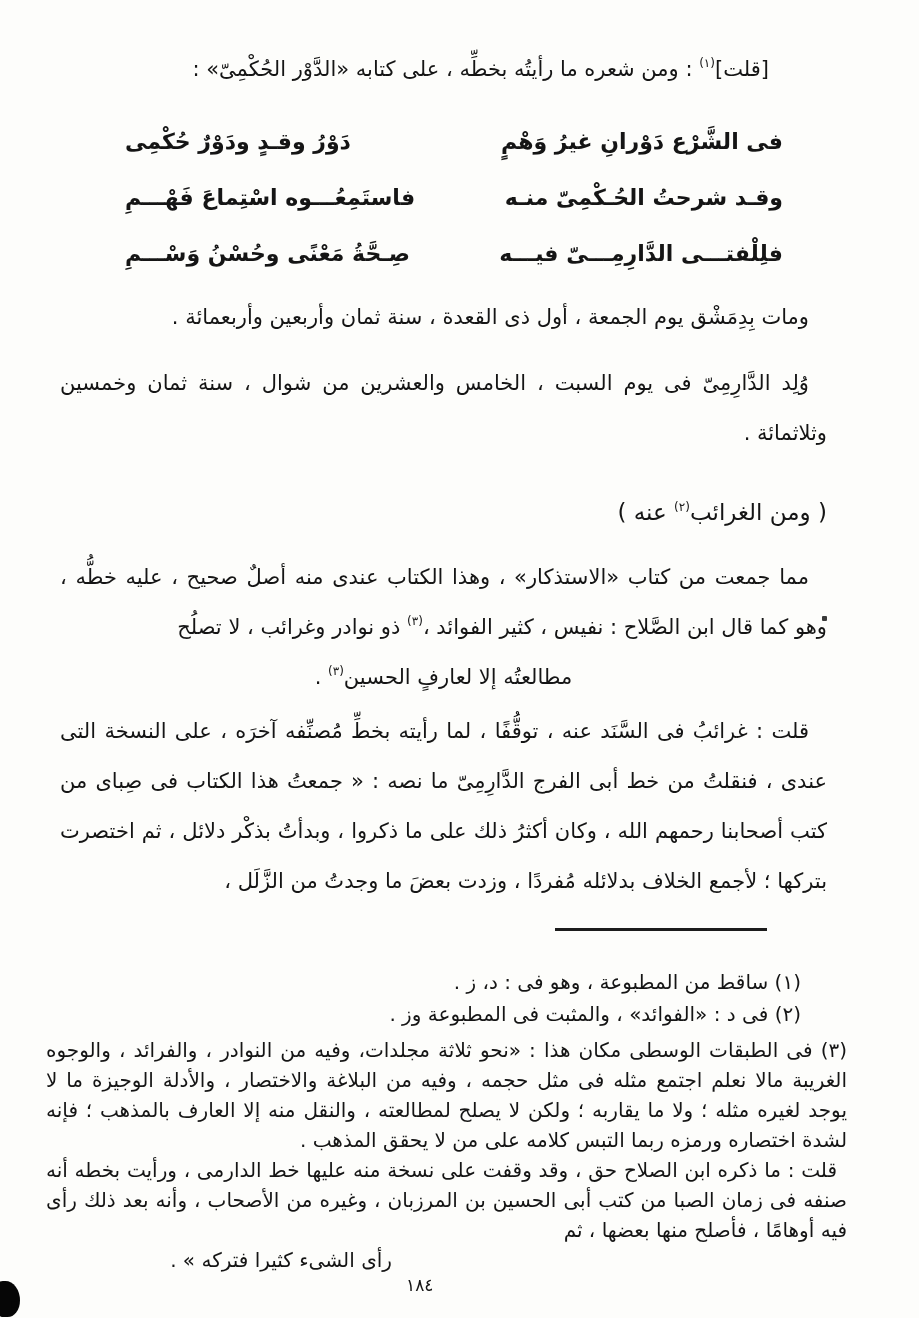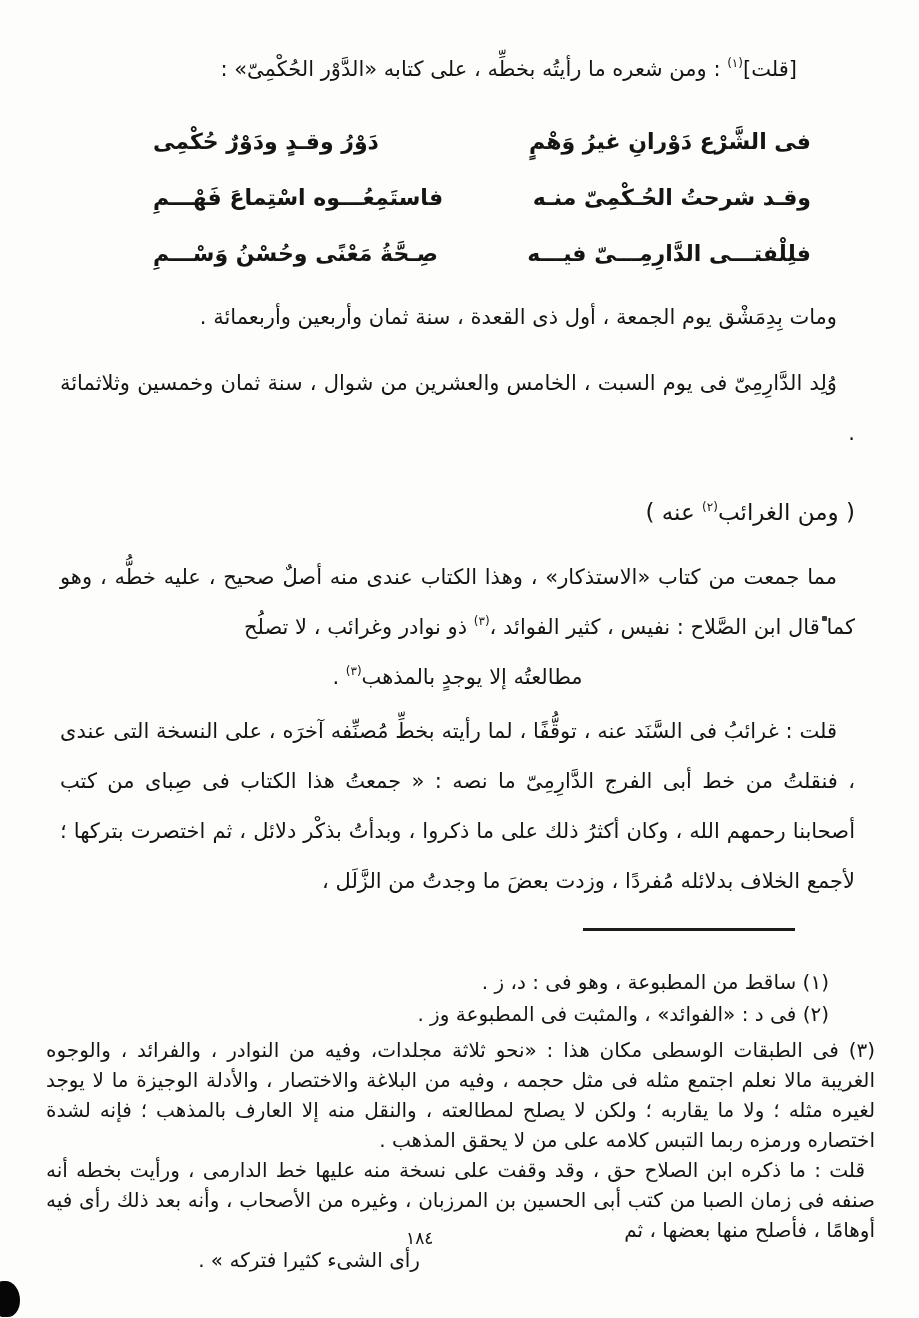--- a/index.html
+++ b/index.html
@@ -10,21 +10,21 @@
   .page {
     position: relative;
     width: 919px;
     height: 1318px;
     background: #fdfdfb;
     color: #151515;
     direction: rtl;
     overflow: hidden;
   }
   .content {
-    padding: 44px 64px 0 60px;
+    padding: 44px 92px 0 60px;
   }
   .body-text {
     font-size: 21px;
     line-height: 50px;
     text-align: justify;
     text-justify: inter-word;
     margin: 0;
   }
   .intro { text-indent: 58px; }
   .para  { text-indent: 18px; }
@@ -87,21 +87,21 @@
     text-align: justify;
     text-justify: inter-word;
   }
   .fn-indent { text-indent: 10px; }
   .fn-last {
     margin-right: 455px;
     white-space: nowrap;
   }
   .page-number {
     position: absolute;
-    top: 1228px;
+    top: 1275px;
     left: 406px;
     font-size: 17px;
     letter-spacing: 5px;
     direction: rtl;
   }
   .ink-blot {
     position: absolute;
     left: -7px;
     top: 1281px;
     width: 27px;
@@ -153,21 +153,21 @@
     </div>
 
     <p class="body-text para death-para">ومات بِدِمَشْق يوم الجمعة ، أول ذى القعدة ، سنة ثمان وأربعين وأربعمائة .</p>
 
     <p class="body-text para birth-para">وُلِد الدَّارِمِىّ فى يوم السبت ، الخامس والعشرين من شوال ، سنة ثمان وخمسين وثلاثمائة .</p>
 
     <h3 class="section-heading"><span>( ومن الغرائب</span><sup class="fn-ref">(٢)</sup><span> عنه )</span></h3>
 
     <p class="body-text para gharaib-para"><span>مما جمعت من كتاب «الاستذكار» ، وهذا الكتاب عندى منه أصلٌ صحيح ، عليه خطُّه ، وهو كما قال ابن الصَّلاح : نفيس ، كثير الفوائد ،</span><sup class="fn-ref">(٣)</sup><span> ذو نوادر وغرائب ، لا تصلُح</span></p>
 
-    <div class="body-text centered-line"><span>مطالعتُه إلا يوجدٍ بالمذهب</span><sup class="fn-ref">(٣)</sup><span> .</span></div>
+    <div class="body-text centered-line"><span>مطالعتُه إلا لعارفٍ الحسين</span><sup class="fn-ref">(٣)</sup><span> .</span></div>
 
     <p class="body-text para qultu-para">قلت : غرائبُ فى السَّنَد عنه ، توقُّفًا ، لما رأيته بخطِّ مُصنِّفه آخرَه ، على النسخة التى عندى ، فنقلتُ من خط أبى الفرج الدَّارِمِىّ ما نصه : « جمعتُ هذا الكتاب فى صِباى من كتب أصحابنا رحمهم الله ، وكان أكثرُ ذلك على ما ذكروا ، وبدأتُ بذكْر دلائل ، ثم اختصرت بتركها ؛ لأجمع الخلاف بدلائله مُفردًا ، وزدت بعضَ ما وجدتُ من الزَّلَل ،</p>
 
     <div class="footnote-rule"></div>
 
     <div class="footnote fn-right fn-1">(١) ساقط من المطبوعة ، وهو فى : د، ز .</div>
     <div class="footnote fn-right fn-2">(٢) فى د : «الفوائد» ، والمثبت فى المطبوعة وز .</div>
 
     <div class="footnote footnote-wide">
       <p class="fn-para">(٣) فى الطبقات الوسطى مكان هذا : «نحو ثلاثة مجلدات، وفيه من النوادر ، والفرائد ، والوجوه الغريبة مالا نعلم اجتمع مثله فى مثل حجمه ، وفيه من البلاغة والاختصار ، والأدلة الوجيزة ما لا يوجد لغيره مثله ؛ ولا ما يقاربه ؛ ولكن لا يصلح لمطالعته ، والنقل منه إلا العارف بالمذهب ؛ فإنه لشدة اختصاره ورمزه ربما التبس كلامه على من لا يحقق المذهب .</p>

